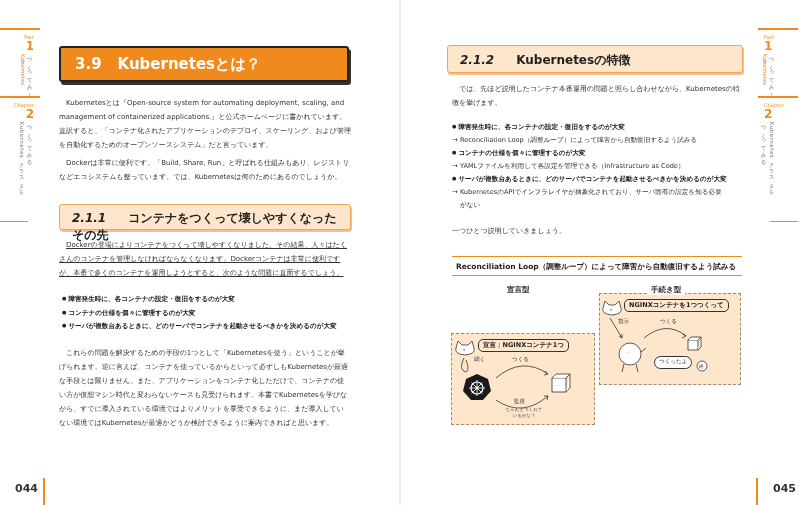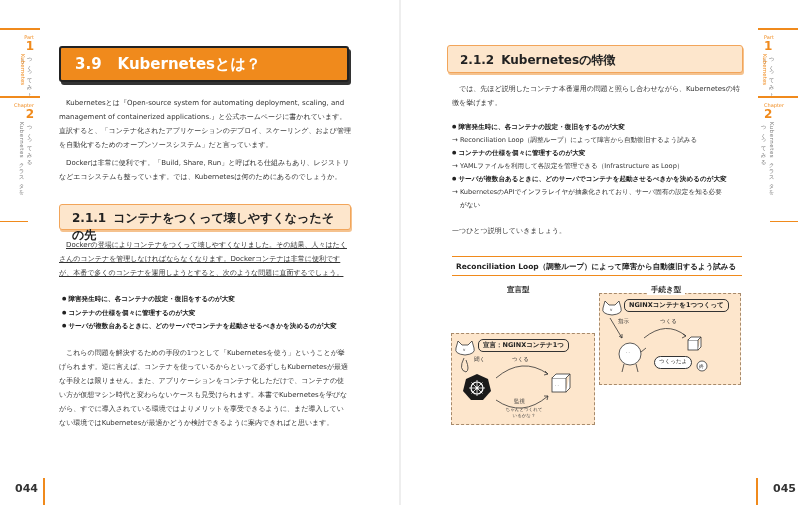--- a/index.html
+++ b/index.html
@@ -28,21 +28,21 @@
   .pagenum.right { left: 773px; }
   .page-bar { position: absolute; top: 478px; width: 2px; height: 27px; background: #f08a1c; }
   .page-bar.left { left: 43px; }
   .page-bar.right { left: 756px; }
 
   
   .h-main { position: absolute; left: 59px; top: 46px; width: 290px; height: 36px; background: #f08a1c; border: 2px solid #222; border-radius: 3px; box-shadow: 2px 3px 0 #333; color: #fff; font-size: 15px; font-weight: bold; padding: 7px 14px; }
   .h-main .num { margin-right: 16px; }
 
   .h-sub { position: absolute; height: 26px; background: #fde6cc; border: 1.5px solid #f2a55a; border-radius: 3px; box-shadow: 1px 2px 0 #f5c28e; font-size: 12px; font-weight: bold; color: #222; padding: 5px 12px; }
-  .h-sub .num { margin-right: 7px; }
+  .h-sub .num { margin-right: 22px; font-style: italic; }
 
   .para { position: absolute; font-size: 7px; line-height: 14px; color: #333; text-indent: 1em; }
   .para.noindent { text-indent: 0; }
   .bullets { position: absolute; font-size: 6.6px; line-height: 12.5px; font-weight: bold; color: #222; list-style: none; }
   .bullets li::before { content: "●"; font-size: 5px; margin-right: 2px; vertical-align: 1px; }
   .bullets li.arrow { font-weight: normal; color: #333; }
   .bullets li.arrow::before { content: "→"; font-size: 7px; margin-right: 2px; vertical-align: 0; }
   .bullets li.cont { padding-left: 8px; font-weight: normal; }
   .bullets li.cont::before { content: ""; margin: 0; }
 
@@ -108,21 +108,21 @@
   <div class="h-sub" style="left:447px; top:45px; width:296px; height:28px; padding-top:6px;">
     <span class="num">2.1.2</span><span>Kubernetesの特徴</span>
   </div>
 
   <p class="para" style="left:452px; top:82px; width:292px;">では、先ほど説明したコンテナ本番運用の問題と照らし合わせながら、Kubernetesの特徴を挙げます。</p>
 
   <ul class="bullets" style="left:452px; top:120px; width:295px;">
     <li>障害発生時に、各コンテナの設定・復旧をするのが大変</li>
     <li class="arrow">Reconciliation Loop（調整ループ）によって障害から自動復旧するよう試みる</li>
     <li>コンテナの仕様を個々に管理するのが大変</li>
-    <li class="arrow">YAMLファイルを利用して各設定を管理できる（Infrastructure as Loop）</li>
+    <li class="arrow">YAMLファイルを利用して各設定を管理できる（Infrastructure as Code）</li>
     <li>サーバが複数台あるときに、どのサーバでコンテナを起動させるべきかを決めるのが大変</li>
     <li class="arrow">KubernetesのAPIでインフラレイヤが抽象化されており、サーバ固有の設定を知る必要</li>
     <li class="cont">がない</li>
   </ul>
 
   <p class="para noindent" style="left:452px; top:224px; width:292px;">一つひとつ説明していきましょう。</p>
 
   <div class="mini-head">Reconciliation Loop（調整ループ）によって障害から自動復旧するよう試みる</div>
 
   <div class="diagram">

